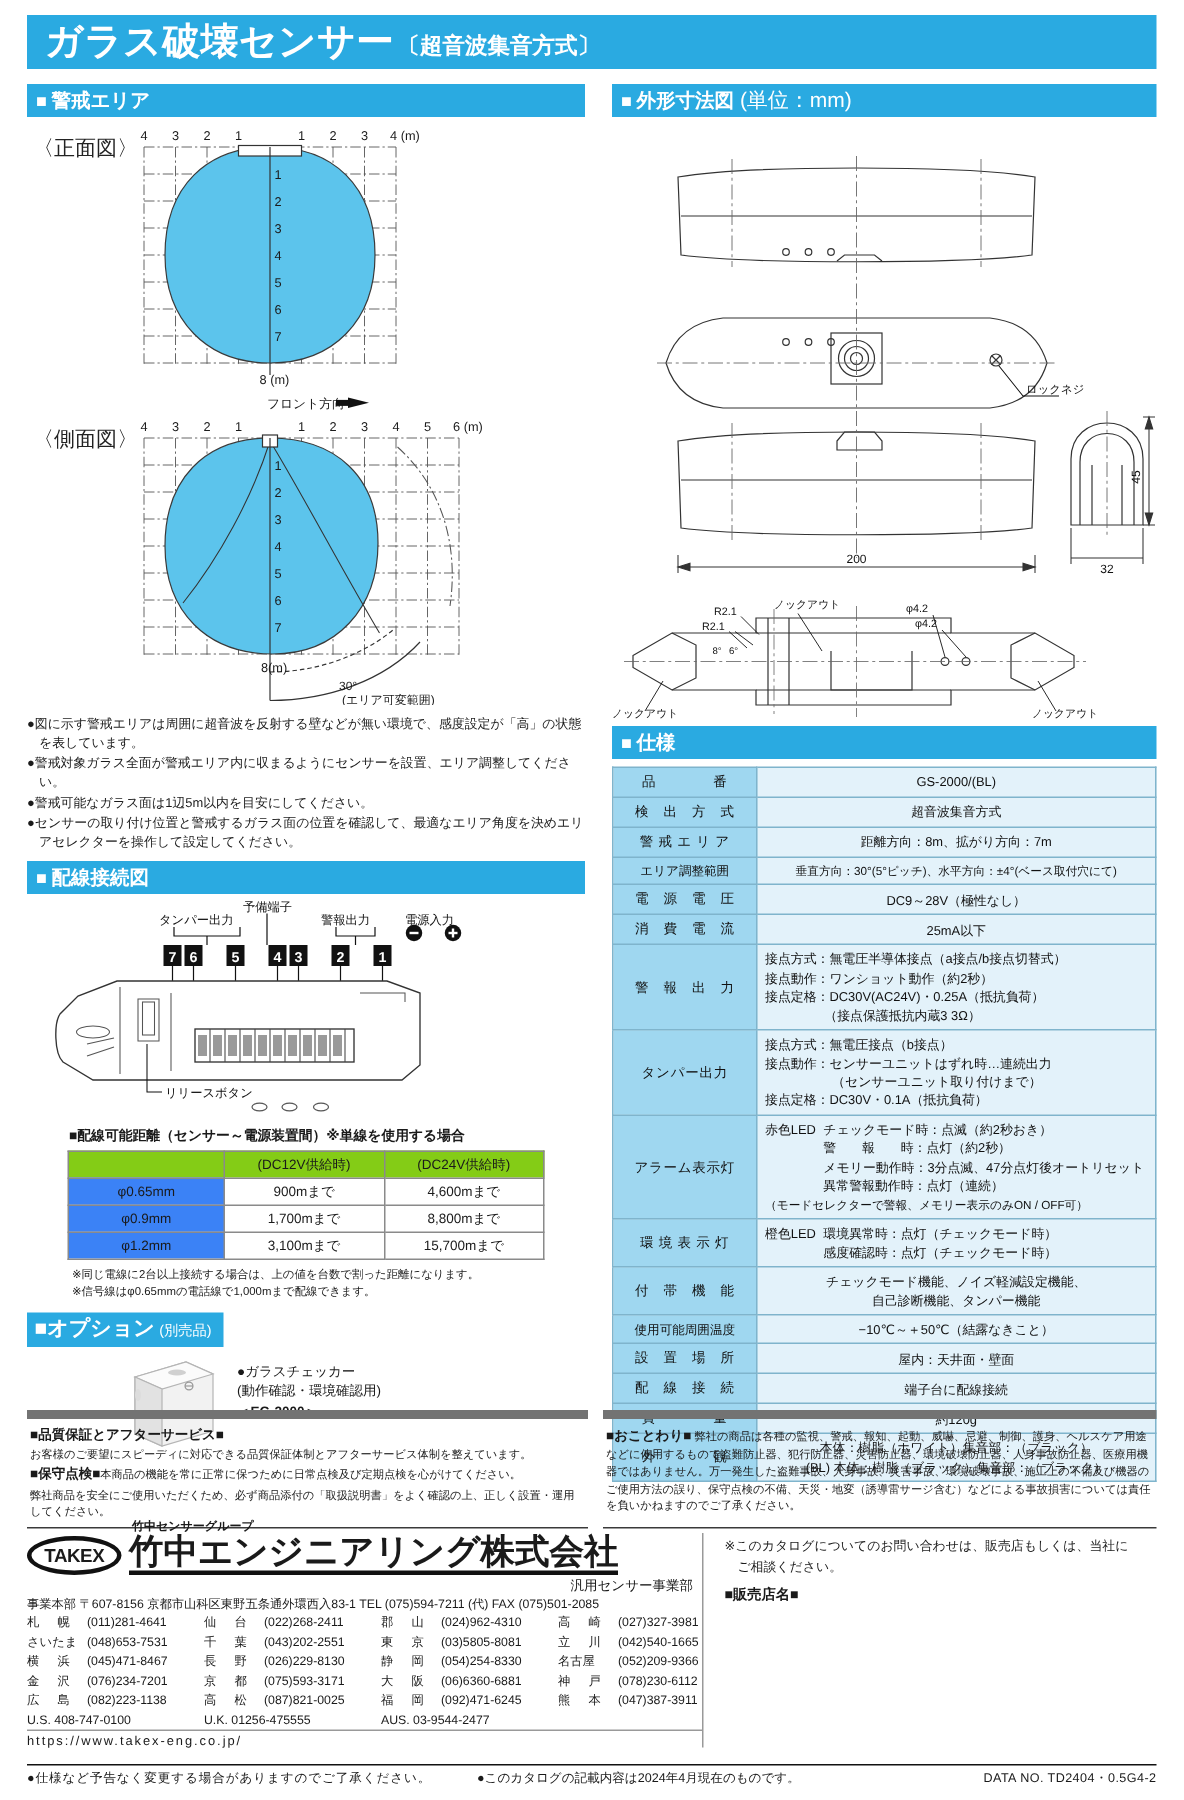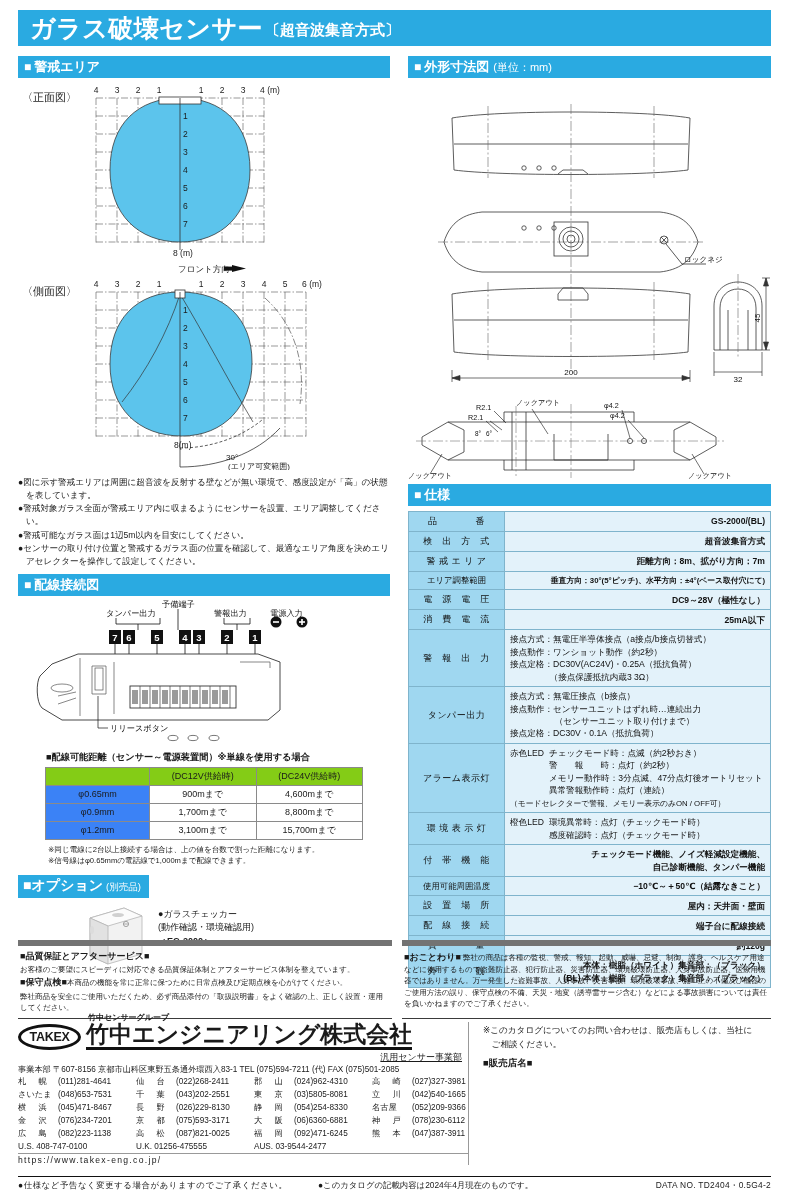--- a/index.html
+++ b/index.html
@@ -30,29 +30,29 @@
     margin-left: 2px; margin-top: 4px;
   }
 
   
   .sec-bar {
     background: #2aaae1; color: #ffffff;
     font-size: 13px; font-weight: bold;
     padding: 2px 6px; display: flex; align-items: baseline;
   }
   .sec-bar .sq { font-size: 12px; margin-right: 3px; }
-  .sec-bar .unit { font-size: 11px; font-weight: normal; margin-left: 4px; }
+  .sec-bar .unit { font-size: 14px; font-weight: normal; margin-left: 4px; }
 
   
   .col-left  { position: absolute; left: 18px; top: 56px; width: 372px; }
   .col-right { position: absolute; left: 408px; top: 56px; width: 363px; }
 
   
   .area-block { position: relative; margin-top: 6px; }
-  .view-label { position: absolute; font-size: 11px; color: #222; }
+  .view-label { position: absolute; font-size: 14px; color: #222; }
 
   svg { display: block; }
 
   
   .notes { margin-top: 6px; font-size: 8.6px; line-height: 1.5; color: #1a1a1a; }
   .notes div { text-indent: -8px; padding-left: 8px; margin-bottom: 0.5px; }
 
   
   .sub-cap { font-size: 9.2px; font-weight: bold; margin: 5px 0 3px 28px; }
 
@@ -86,21 +86,21 @@
   }
   table.spec td { border: 1px solid #7fb4cc; vertical-align: middle; }
   table.spec td.k {
     background: #9fd7f0; width: 96px; text-align: center;
     font-size: 9px; letter-spacing: 0.5px; padding: 3px 2px; color:#111;
   }
   table.spec td.k.tight { letter-spacing: 0px; font-size: 8.4px; }
   table.spec td.v {
     background: #e3f2fa; padding: 3px 5px; color:#111; line-height: 1.45;
   }
-  table.spec td.v.ctr { text-align: right; font-weight: bold; }
+  table.spec td.v.ctr { text-align: center; }
   .ind { display: block; padding-left: 4.6em; text-indent: 0; }
   .ind2 { display: block; padding-left: 5.2em; }
   .small { font-size: 7.8px; }
 
   
   .notice-wrap { position: absolute; left: 18px; top: 940px; width: 753px;
                  display: flex; gap: 10px; }
   .notice {
     border-top: 6px solid #737373; border-bottom: 1px solid #3a3a3a;
     padding: 4px 2px 5px 2px; font-size: 7.5px; line-height: 1.48;
@@ -119,21 +119,21 @@
     width: 63px; height: 26px; border: 3px solid #111; border-radius: 50%;
     display: flex; align-items: center; justify-content: center;
     font-size: 12.5px; font-weight: bold; letter-spacing: -0.3px; flex: none;
   }
   .co-block { margin-left: 5px; position: relative; }
   .co-kicker { font-size: 8px; font-weight: bold; position: absolute; top: -10px; left: 2px; }
   .co-name {
     font-size: 23px; font-weight: bold; letter-spacing: 0px;
     border-bottom: 3px solid #111; line-height: 1.08; white-space: nowrap;
   }
-  .div-label { text-align: right; font-size: 9px; margin-top: 1px; padding-right: 6px; text-decoration: underline; }
+  .div-label { text-align: right; font-size: 9px; margin-top: 1px; padding-right: 6px; }
   .hq { font-size: 8.2px; margin-top: 0px; white-space: nowrap; }
   .branches {
     display: grid; grid-template-columns: 118px 118px 118px 118px;
     font-size: 8.2px; line-height: 1.58; margin-top: 1px;
   }
   .branches .b { display: flex; }
   .branches .bn { display: inline-block; width: 40px; letter-spacing: 2px; }
   .branches .bn.w { letter-spacing: 0px; }
   .branches .bt { white-space: nowrap; }
   .intl { display: grid; grid-template-columns: 118px 118px 160px;

